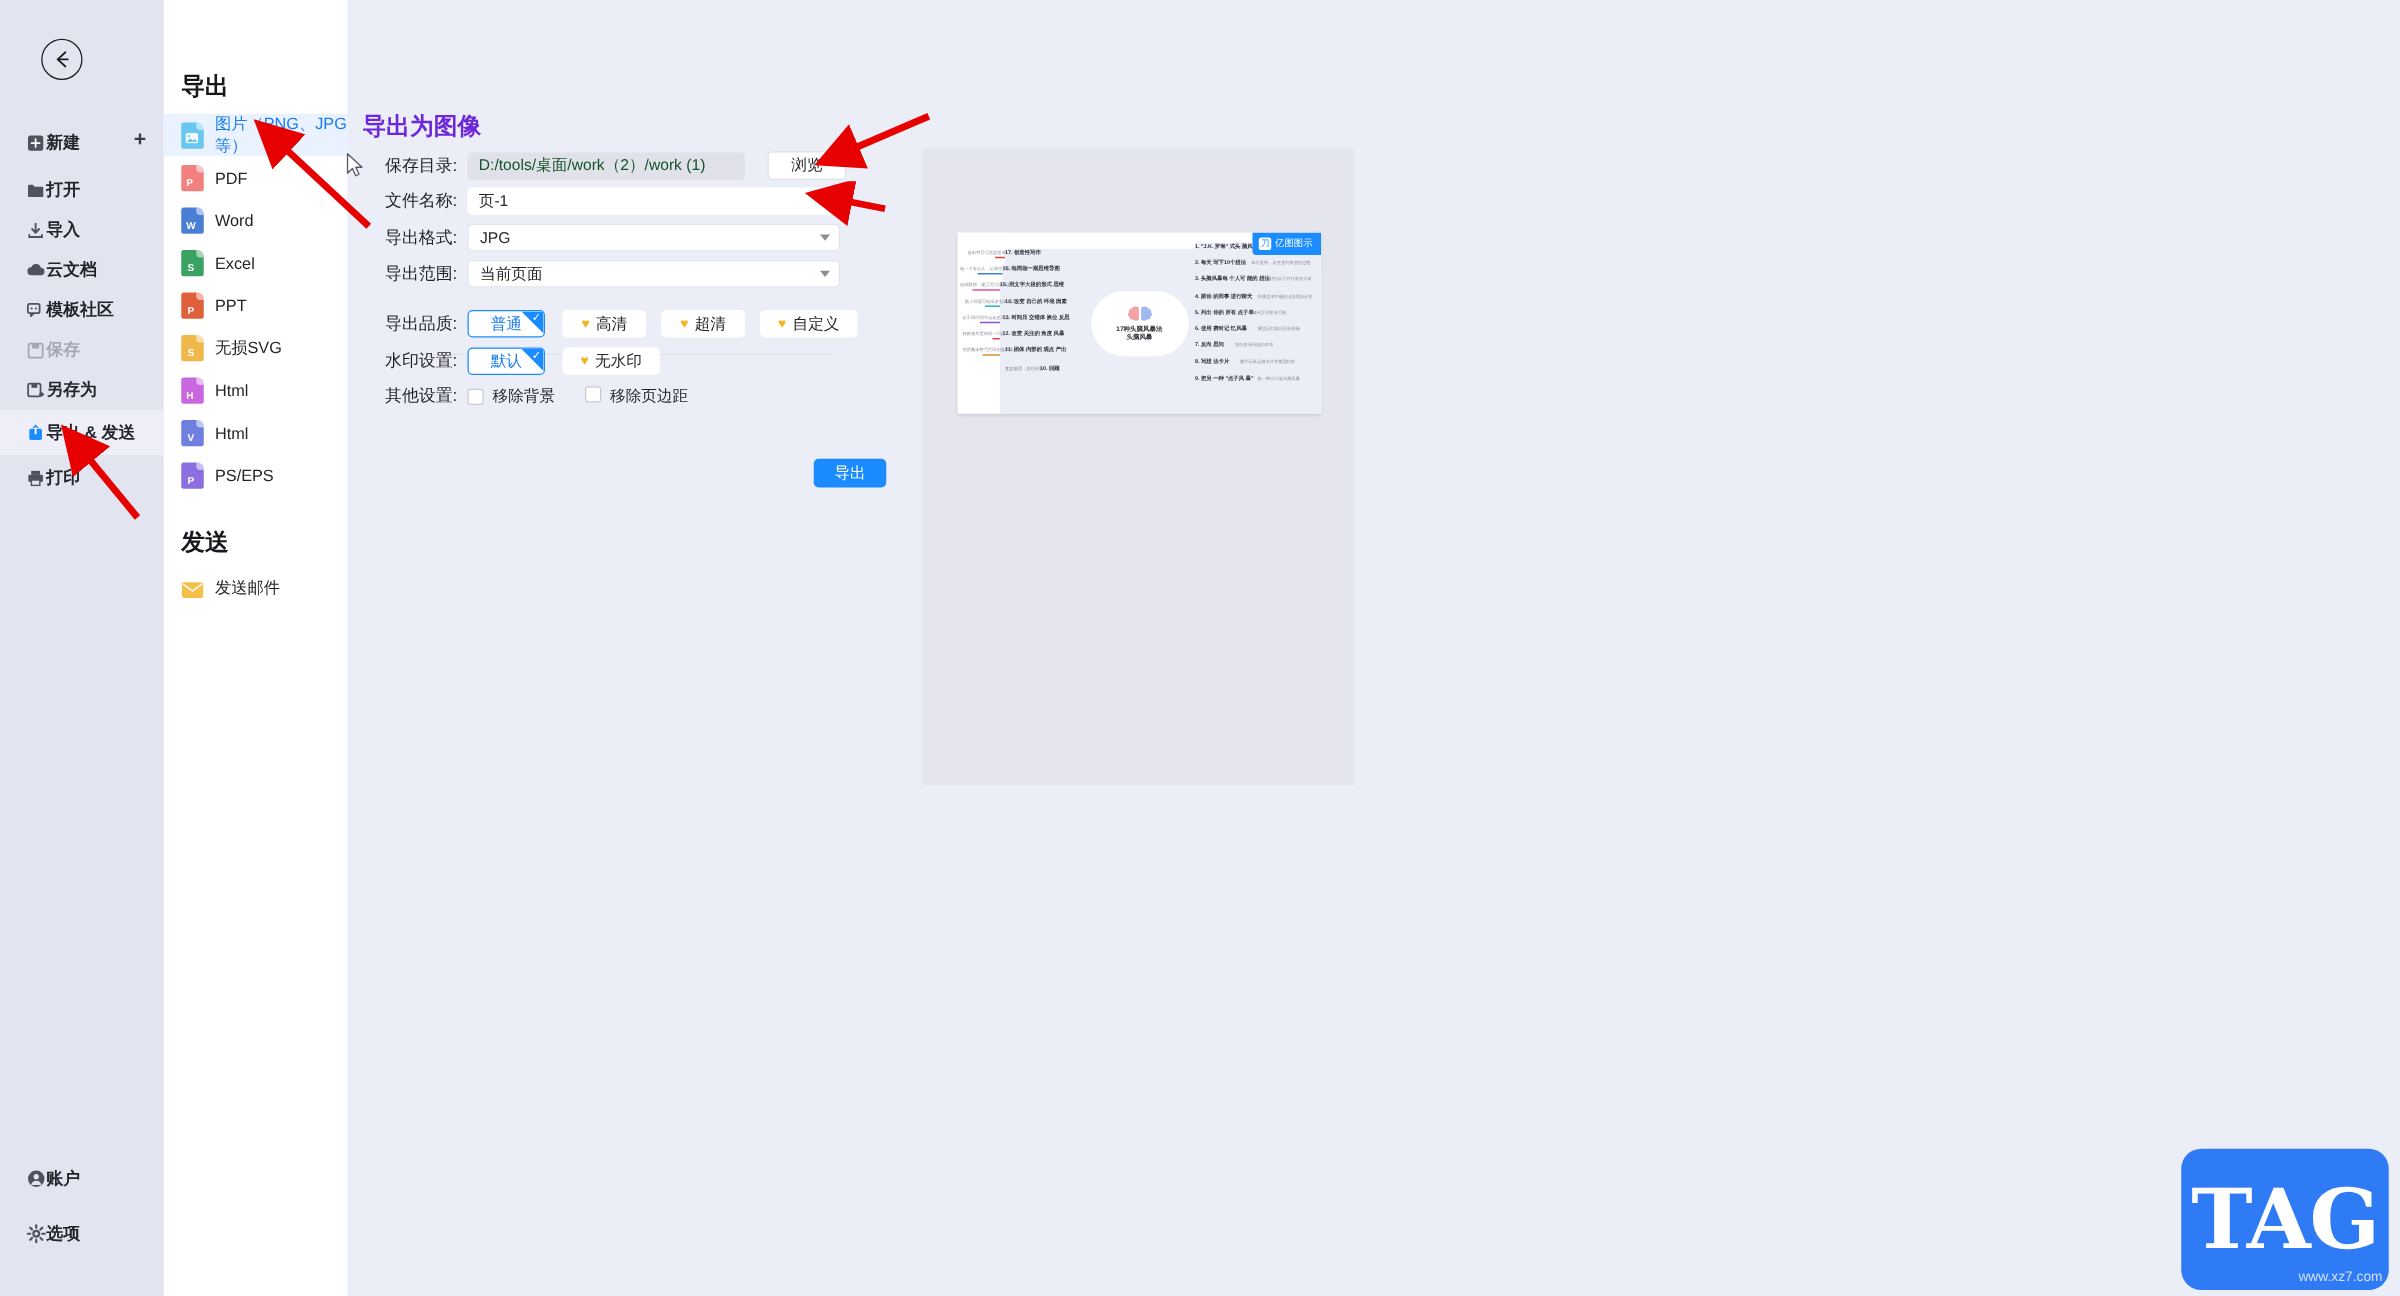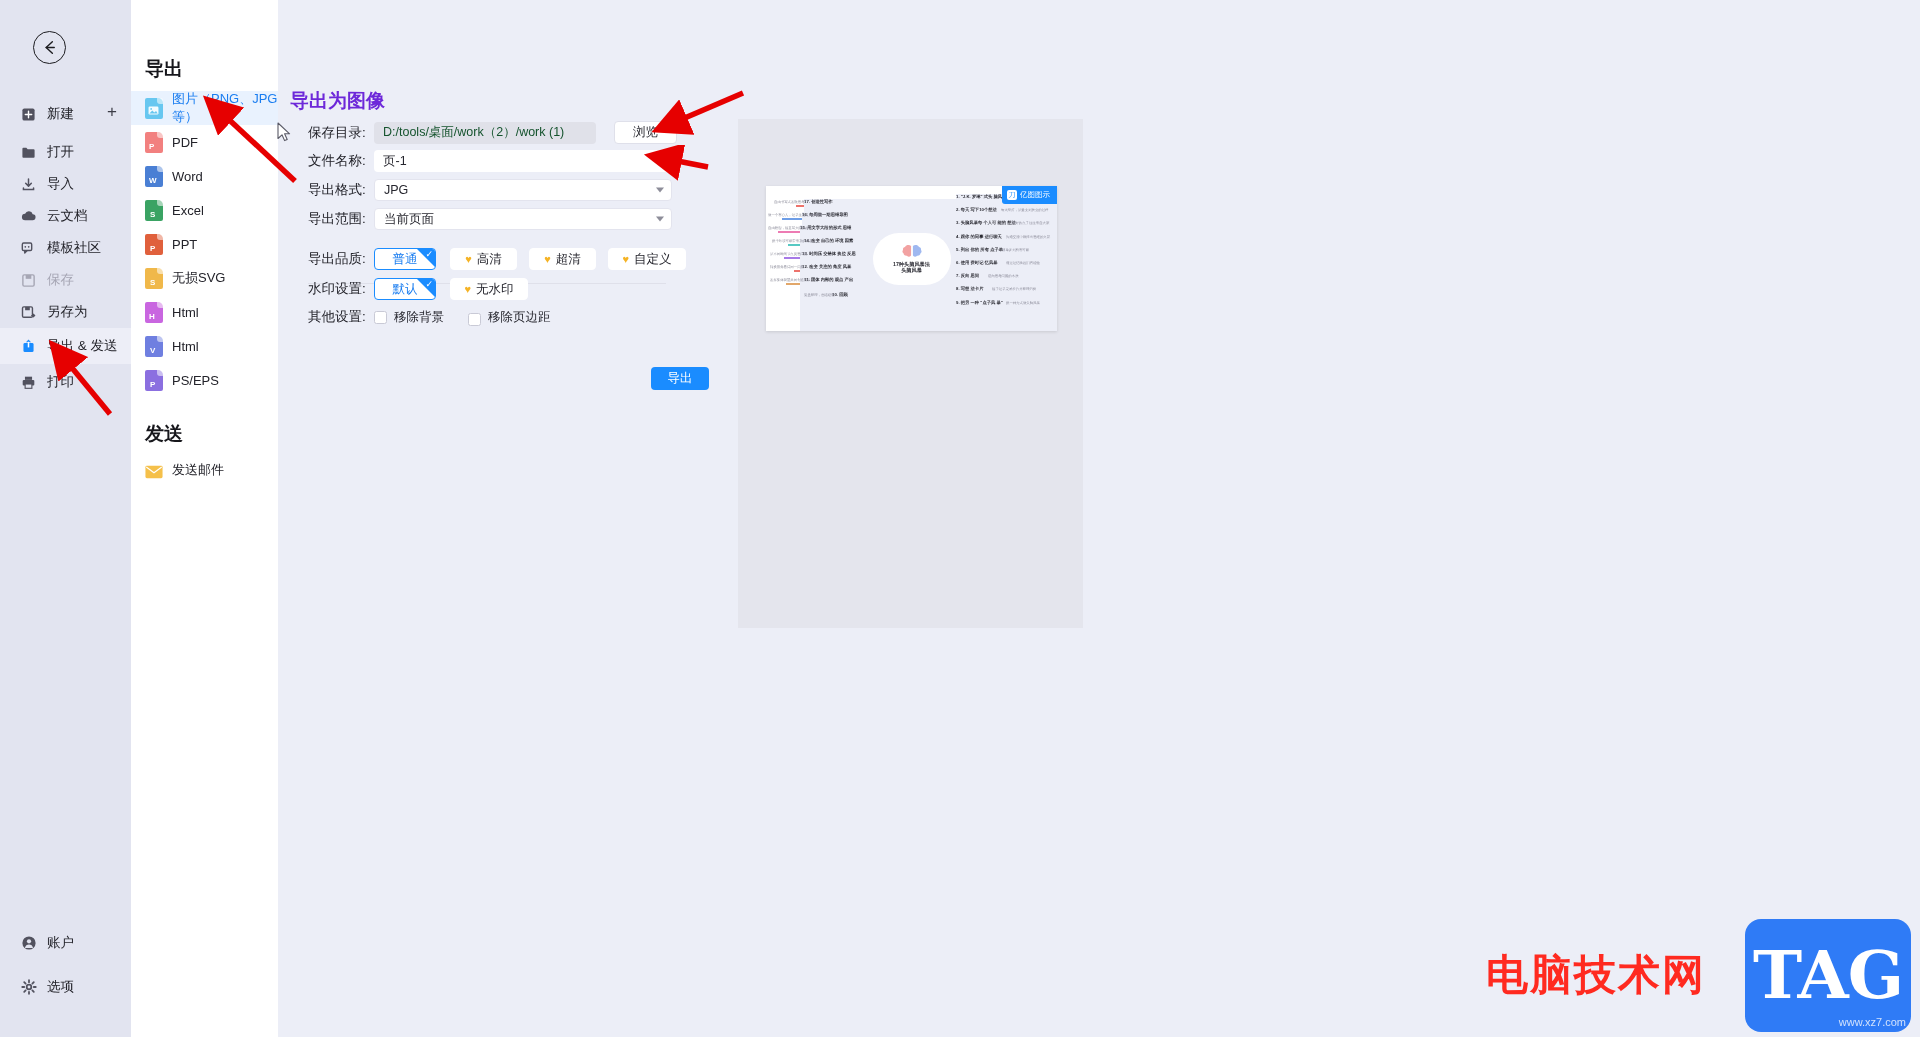--- a/index.html
+++ b/index.html
@@ -61,22 +61,23 @@
   }
   .back-circle {
     position: absolute; left: 33px; top: 31px; width: 33px; height: 33px;
     border: 1.6px solid #1c1c20; border-radius: 50%;
     display: flex; align-items: center; justify-content: center;
     background: transparent;
   }
   .rail-list { position: absolute; left: 0; top: 96px; width: 131px; }
   .rail-item {
     position: relative; height: 32px; display: flex; align-items: center;
-    padding-left: 20px; gap: 10px; font-size: 13.5px; color: #23232a;
+    padding-left: 20px; font-size: 13.5px; color: #23232a;
     margin-bottom: 0;
+    font-weight: bold;
   }
   .rail-item + .rail-item { margin-top: 0; }
   .rail-item .ic { width: 17px; height: 17px; display: flex; align-items: center; justify-content: center; color: #4a4a58; }
   .rail-item.disabled { color: #a6a6b4; }
   .rail-item.disabled .ic { color: #a6a6b4; }
   .rail-item.active { background: #edeef7; }
   .rail-item.active .ic { color: #1a8cff; }
   .plus-btn { position: absolute; right: 14px; top: 8px; color: #3c3c46; font-size: 17px; line-height: 16px; }
   .rail-bottom { position: absolute; left: 0; bottom: 28px; width: 131px; }
   .rail-bottom .rail-item { height: 44px; }
@@ -604,21 +605,21 @@
       </span>
     </div>
 
     <div class="row" style="top:308px;">
       <span class="lab">其他设置:</span>
       <span style="display:flex;align-items:center">
         <span class="cbox"></span>
         <span class="cbl">移除背景</span>
       </span>
       <span style="width:24px"></span>
-      <span style="display:flex;align-items:flex-end">
+      <span style="display:flex;align-items:flex-start">
         <span class="cbox"></span>
         <span class="cbl">移除页边距</span>
       </span>
     </div>
 
     <div class="exportbtn">导出</div>
 
     <div class="preview-bg"></div>
     <div class="preview-card">
       <div class="mm">
@@ -733,21 +734,20 @@
       </defs>
     <line x1="66" y1="22" x2="10" y2="11" stroke="#e60000" stroke-width="5.5" marker-end="url(#ah4)"></line>
   </svg>
 
   <svg class="cursor" width="16" height="22" viewBox="0 0 16 22">
     <path d="M1 1 L1 16.5 L5 12.8 L7.6 18.6 L10.2 17.4 L7.6 11.8 L12.6 11.8 Z" fill="#ffffff" stroke="#5a5a66" stroke-width="1.1" stroke-linejoin="round"></path>
   </svg>
 
   <div class="wm">
     <div class="wm-left">
-      <div class="wm-cn">电脑技术网</div>
     </div>
     <div class="wm-tag">
       <span>TAG</span>
       <span class="sub">www.xz7.com</span>
     </div>
   </div>
 
 </div>
 
 </body></html>

